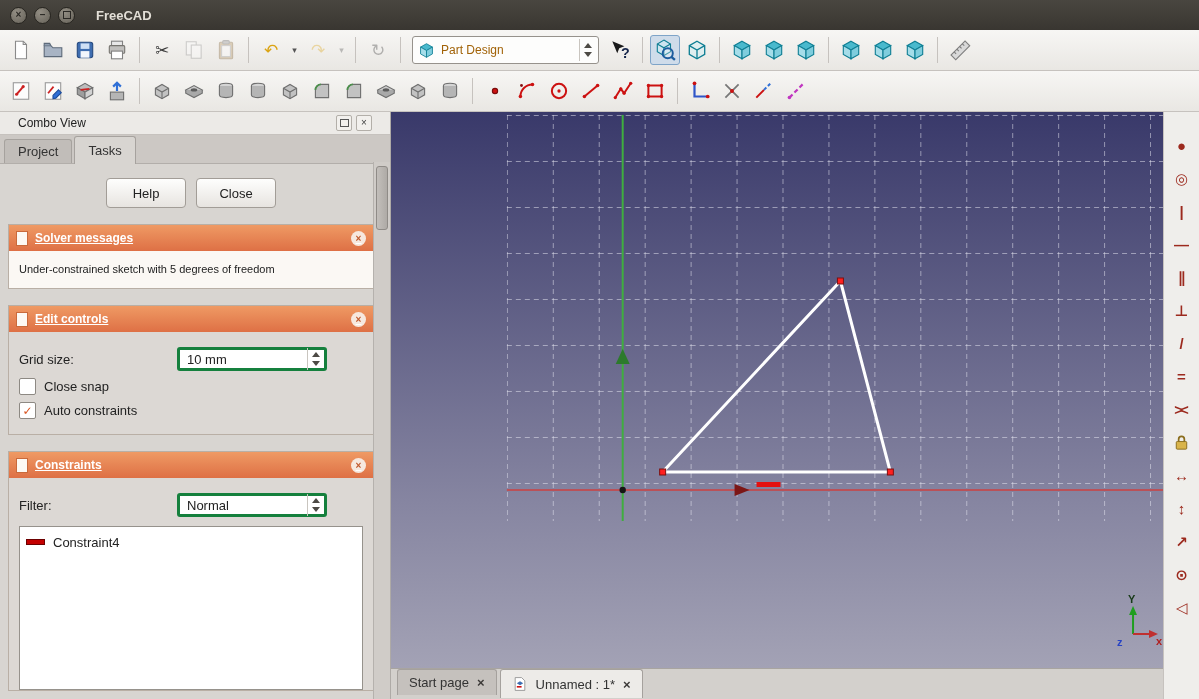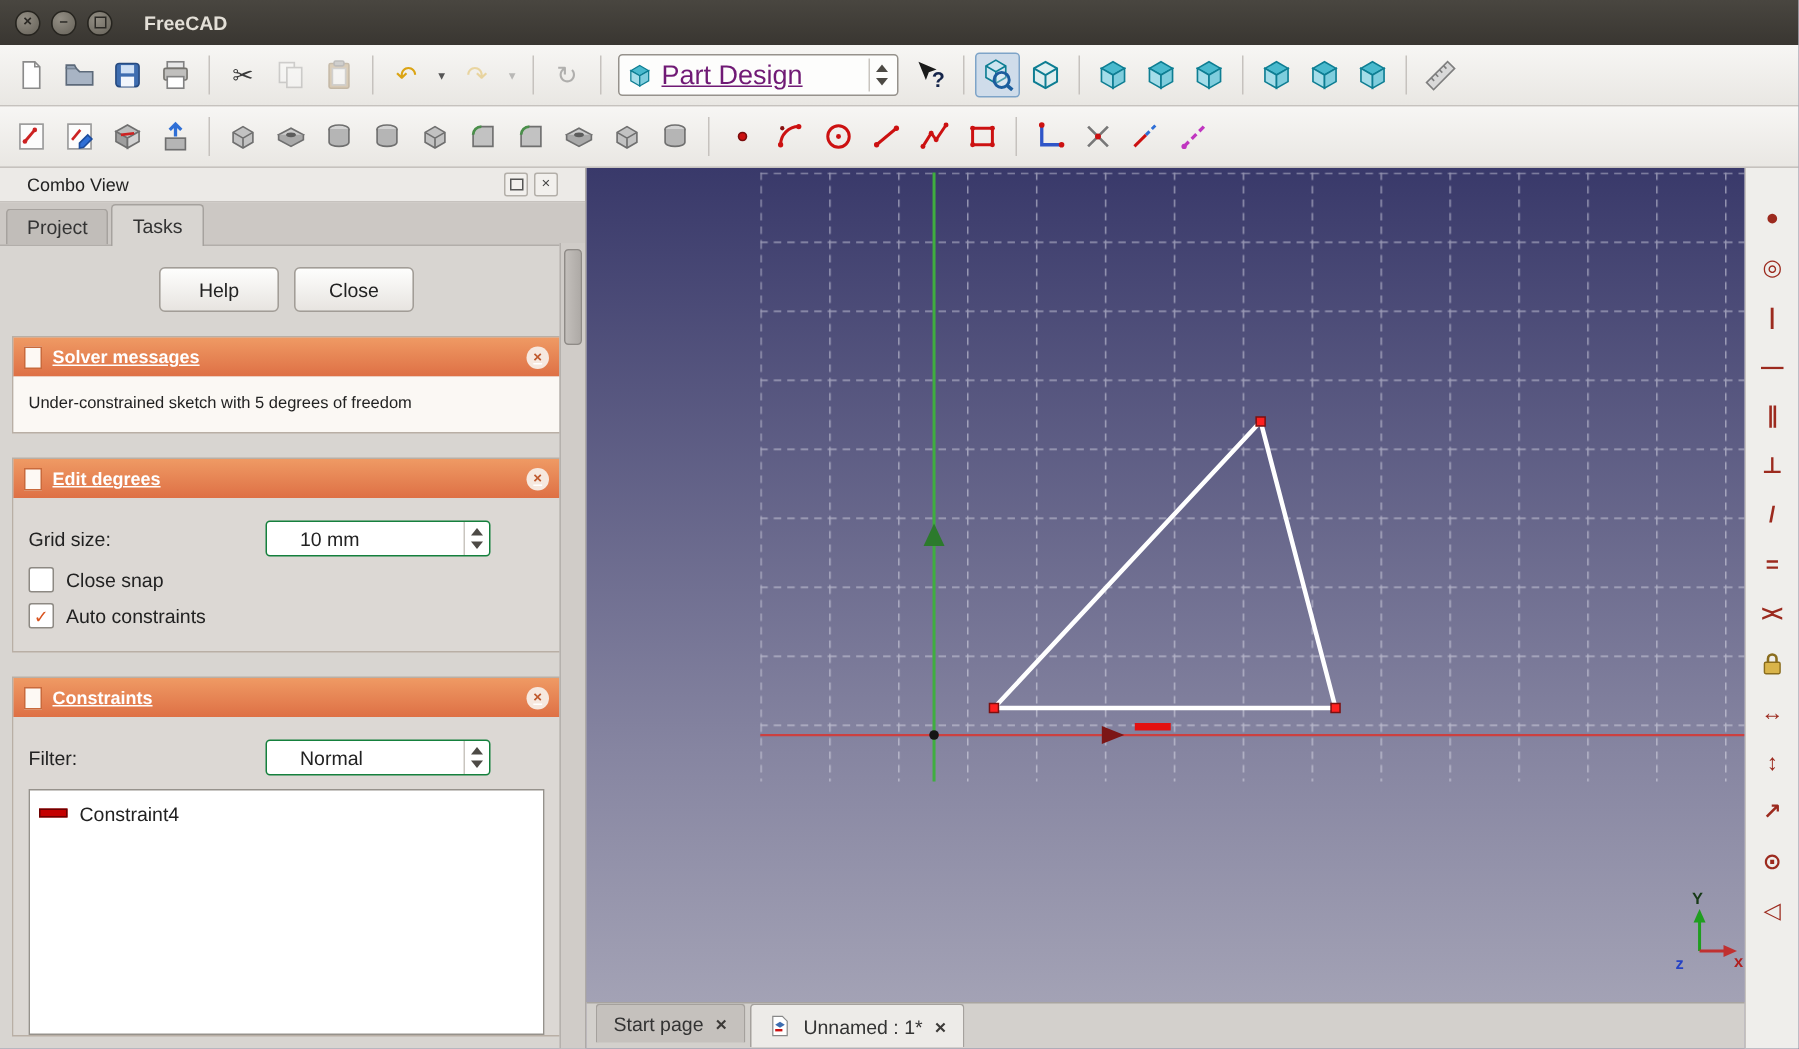--- a/index.html
+++ b/index.html
@@ -29,21 +29,21 @@
   .tbtn.pressed{background:#cfdcea;border:1px solid #7ea4c8;}
   .ddbtn{width:13px;height:30px;display:flex;align-items:center;justify-content:center;flex:none;color:#555;font-size:9px;}
   .dis{opacity:.35;}
   .sep{width:1px;height:26px;background:#c6c2be;margin:0 5px;flex:none;}
   .ic{width:22px;height:22px;display:block;}
   .glyph{font-size:17px;line-height:1;color:#3a3a3a;}
   .gold{color:#dba414;}
 
   .wb{display:flex;align-items:center;height:26px;background:#fdfdfc;border:1px solid #96928c;border-radius:3px;
     padding:0 2px 0 5px;gap:6px;width:178px;flex:none;margin:0 4px;}
-  .wb .lbl{font-size:18px;color:#701a75;text-decoration:underline;}
+  .wb .lbl{font-size:12px;color:#a16207;}
   .spinctl{margin-left:auto;height:22px;width:16px;border-left:1px solid #c9c5bf;
     display:flex;flex-direction:column;align-items:center;justify-content:center;gap:4px;flex:none;}
   .tri-up{width:0;height:0;border-left:4px solid transparent;border-right:4px solid transparent;border-bottom:5px solid #4d4a45;}
   .tri-dn{width:0;height:0;border-left:4px solid transparent;border-right:4px solid transparent;border-top:5px solid #4d4a45;}
 
   
   #main{position:absolute;top:112px;left:0;right:0;bottom:0;display:flex;}
 
   
   #combo{width:390px;flex:none;background:#d8d5d1;border-right:1px solid #aeaaa6;display:flex;flex-direction:column;position:relative;}
@@ -66,22 +66,22 @@
   .shead{height:26px;display:flex;align-items:center;gap:7px;padding:0 7px;
     background:linear-gradient(#ef9a64,#de7045);color:#fff;font-weight:bold;font-size:12px;text-decoration:underline;}
   .shead .doc{width:10px;height:13px;background:#fdf9f4;border:1px solid #c96a3c;flex:none;}
   .collapse{margin-left:auto;width:15px;height:15px;border-radius:50%;background:#f6e8df;color:#c05a2e;
     font-size:10px;font-weight:bold;display:flex;align-items:center;justify-content:center;flex:none;}
   .sbody{padding:8px 10px;}
   .sbody.light{background:#fbf8f4;font-size:11px;color:#222;line-height:1.95;}
   .sbody.gray{background:#dcd8d4;}
   .frow{display:flex;align-items:center;margin:7px 0;font-size:13px;}
   .flabel{width:158px;flex:none;}
-  .spinbox{width:150px;height:24px;background:#fff;border:1px solid #15803d;border-radius:3px;
-    display:flex;align-items:center;padding-left:22px;font-size:13px;box-sizing:border-box;}
+  .spinbox{width:150px;height:24px;background:#fff;border:3px solid #15803d;border-radius:3px;
+    display:flex;align-items:center;padding-left:7px;font-size:13px;box-sizing:border-box;}
   .cb{width:15px;height:15px;background:#fff;border:1px solid #8d8983;border-radius:2px;margin-right:8px;flex:none;
     display:flex;align-items:center;justify-content:center;font-size:12px;font-weight:bold;color:#d9531e;line-height:1;}
   .listbox{background:#fff;border:1px solid #96928c;margin-top:9px;height:152px;padding:5px 6px;font-size:13px;overflow:hidden;}
   .litem{display:flex;align-items:center;height:20px;}
   .cmark{width:17px;height:4px;background:#c40000;border:1px solid #6d0000;margin-right:8px;flex:none;}
 
   .vscroll{position:absolute;right:0;top:50px;bottom:0;width:16px;background:#d0ccc8;border-left:1px solid #b5b1ad;}
   .vthumb{position:absolute;left:2px;right:2px;top:4px;height:62px;background:linear-gradient(90deg,#c3bfbb,#aeaaa6);
     border:1px solid #8f8b87;border-radius:3px;}
 
@@ -552,21 +552,21 @@
             <span class="collapse">×</span>
           </div>
           <div class="sbody light">
             <div>Under-constrained sketch with 5 degrees of freedom</div>
           </div>
         </div>
 
         <div class="sect">
           <div class="shead">
             <span class="doc"></span>
-            <span>Edit degrees</span>
+            <span>Edit controls</span>
             <span class="collapse">×</span>
           </div>
           <div class="sbody gray">
             <div class="frow">
               <span class="flabel">Grid size:</span>
               <span class="spinbox">
                 <span>10 mm</span>
                 <span class="spinctl">
                     <span class="tri-up"></span>
                     <span class="tri-dn"></span>

